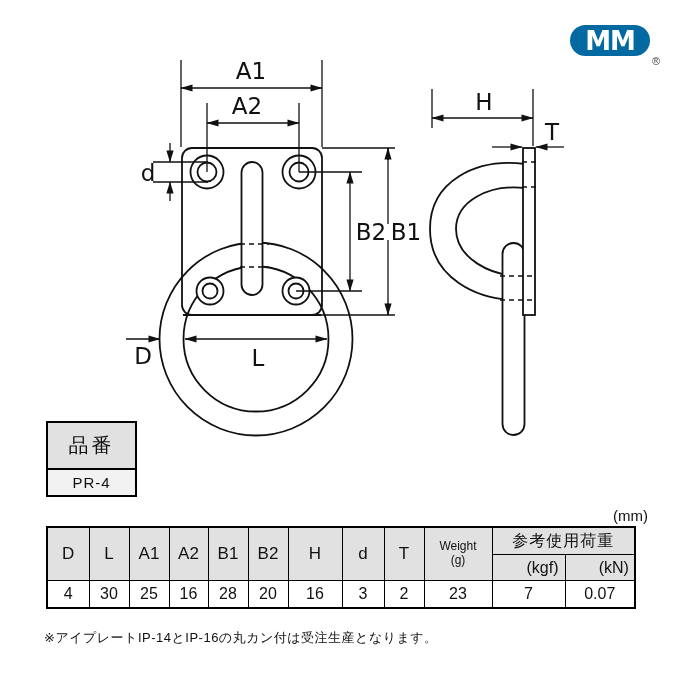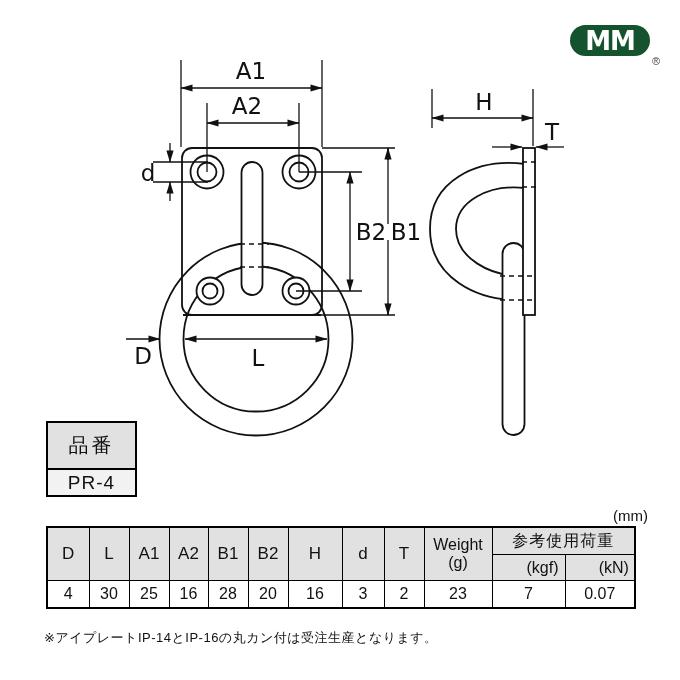--- a/index.html
+++ b/index.html
@@ -4,21 +4,21 @@
 <style>
   html,body{margin:0;padding:0;}
   body{
     width:680px;height:680px;position:relative;background:#ffffff;
     font-family:"Liberation Sans","DejaVu Sans",sans-serif;color:#111;
     overflow:hidden;
   }
   
   .logo{
     position:absolute;left:570px;top:25px;width:80px;height:31px;
-    background:#14532d;border-radius:16px;
+    background:#0369a1;border-radius:16px;
     display:flex;align-items:center;justify-content:center;
   }
   .logo-text{
     color:#ffffff;font-weight:bold;font-size:26px;line-height:1;
     letter-spacing:-1px;transform:scaleY(1.05);
     font-family:"DejaVu Sans",sans-serif;
   }
   .logo-reg{
     position:absolute;left:652px;top:55px;font-size:11px;color:#444;
   }
@@ -36,42 +36,42 @@
     border:2px solid #000;background:#e5e5e5;
   }
   .part-box .pb-head{
     height:45px;background:#e1e1e1;border-bottom:2px solid #000;
     display:flex;align-items:center;justify-content:center;
     font-size:20px;letter-spacing:3px;
   }
   .part-box .pb-val{
     height:25px;background:#f2f2f2;
     display:flex;align-items:center;justify-content:center;
-    font-size:19px;letter-spacing:1px;
+    font-size:15px;letter-spacing:1px;
   }
   
   .unit-note{
     position:absolute;left:570px;top:507px;width:78px;text-align:right;
     font-size:15px;
   }
   
   table.spec{
     position:absolute;left:46px;top:526px;border-collapse:collapse;
     border:2px solid #000;table-layout:fixed;
   }
   table.spec th,table.spec td{
     border:1.5px solid #000;text-align:center;vertical-align:middle;
     padding:0;font-weight:normal;overflow:hidden;white-space:nowrap;
   }
   table.spec th{background:#e1e1e1;font-size:17px;}
   table.spec th.jp{font-size:16px;letter-spacing:1px;}
   table.spec th.sub{font-size:16px;height:25px;padding-left:28px;}
   table.spec td{background:#fff;font-size:16px;height:26px;}
   table.spec tr.hrow1 th{height:26px;}
-  .wcell{font-size:16px;line-height:1.15;}
+  .wcell{font-size:12px;line-height:1.15;}
   
   .footnote{
     position:absolute;left:44px;top:629px;font-size:13px;letter-spacing:0.5px;
   }
 </style>
 </head>
 <body>
 
 <svg width="680" height="505" viewBox="0 0 680 505">
   <defs>

